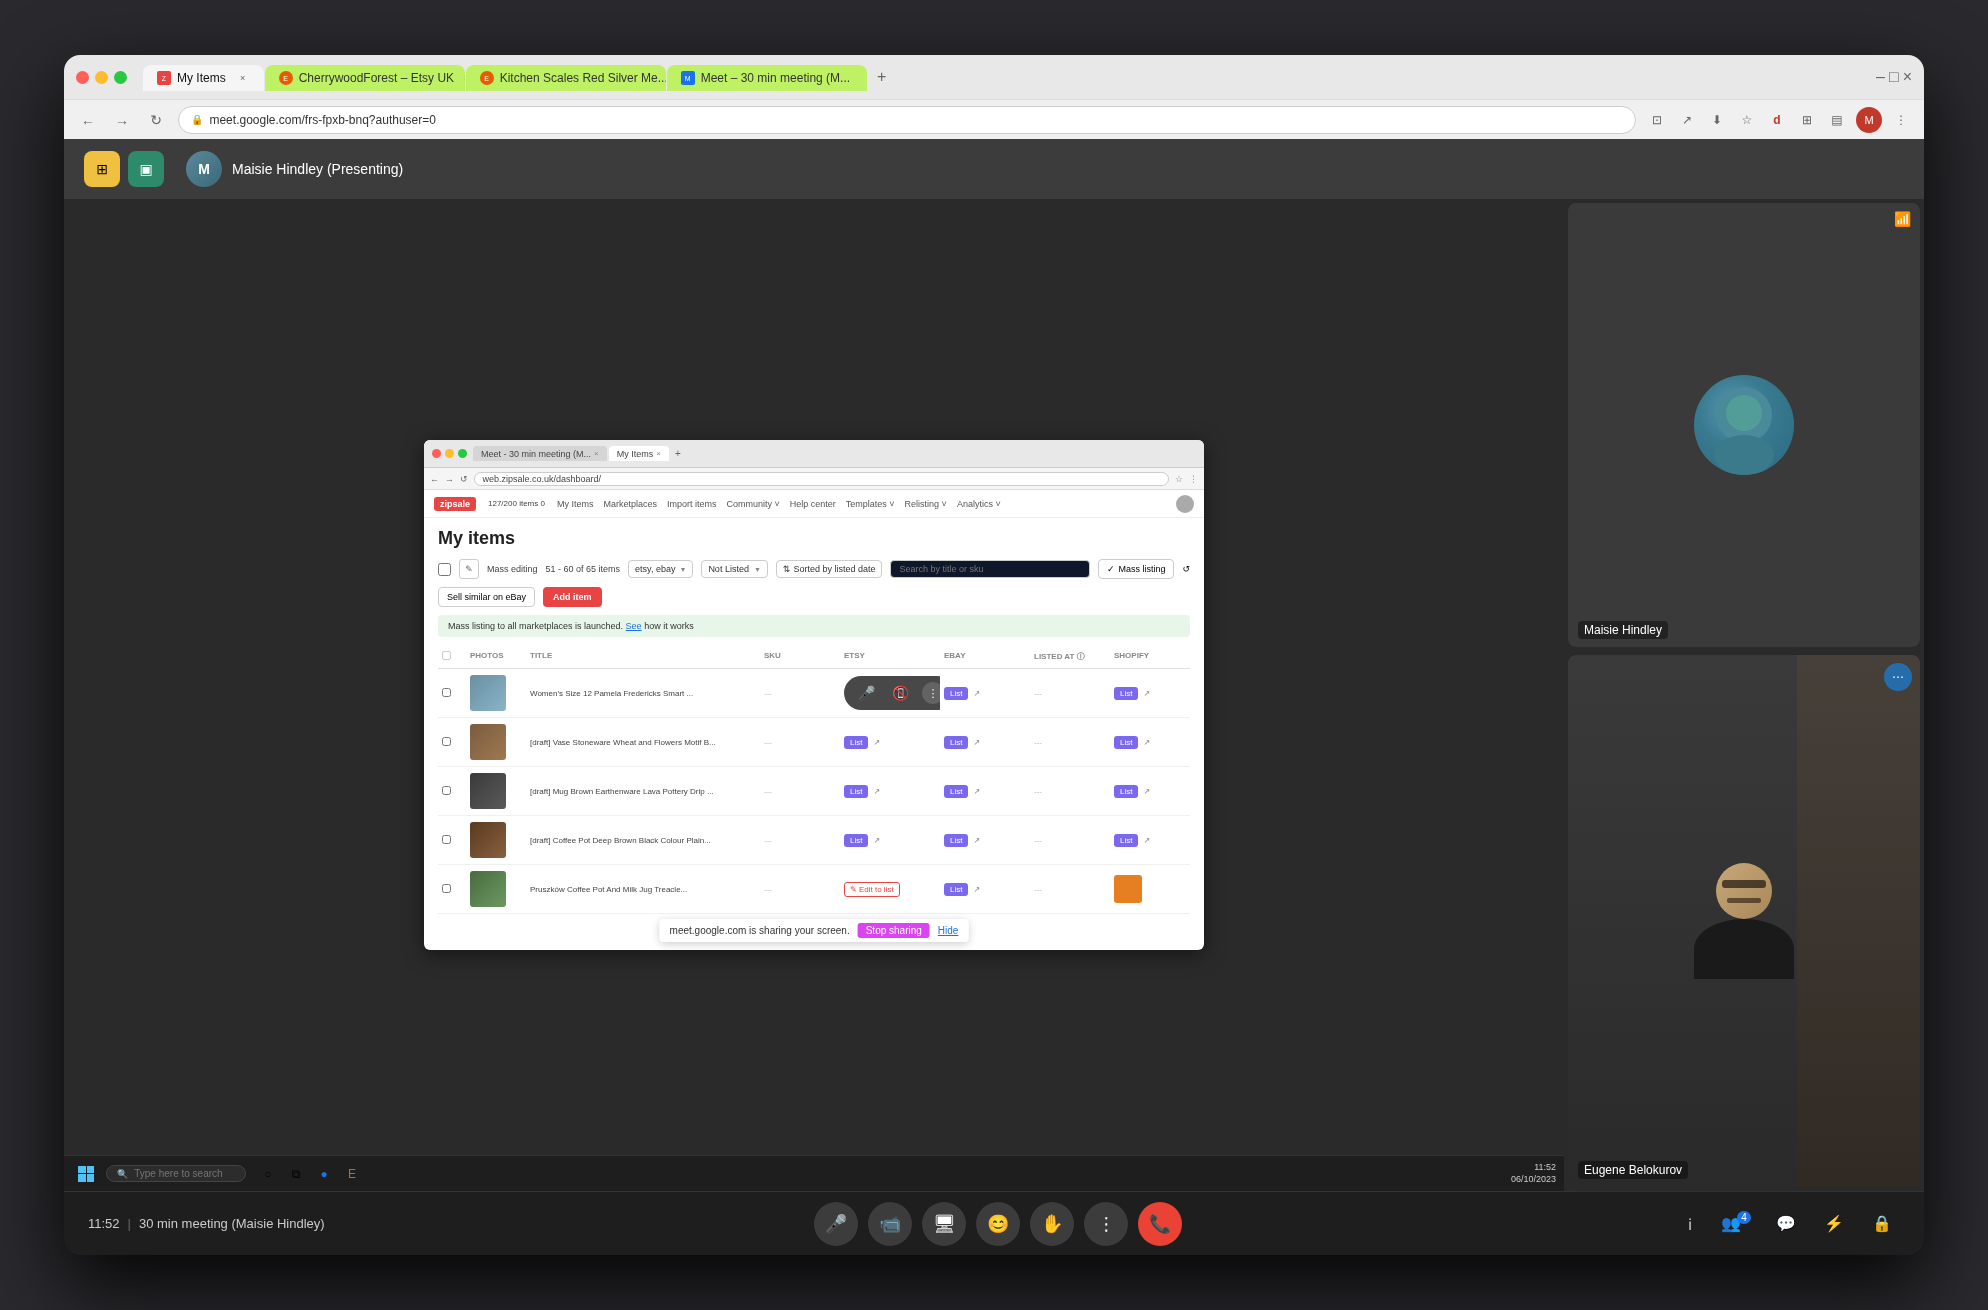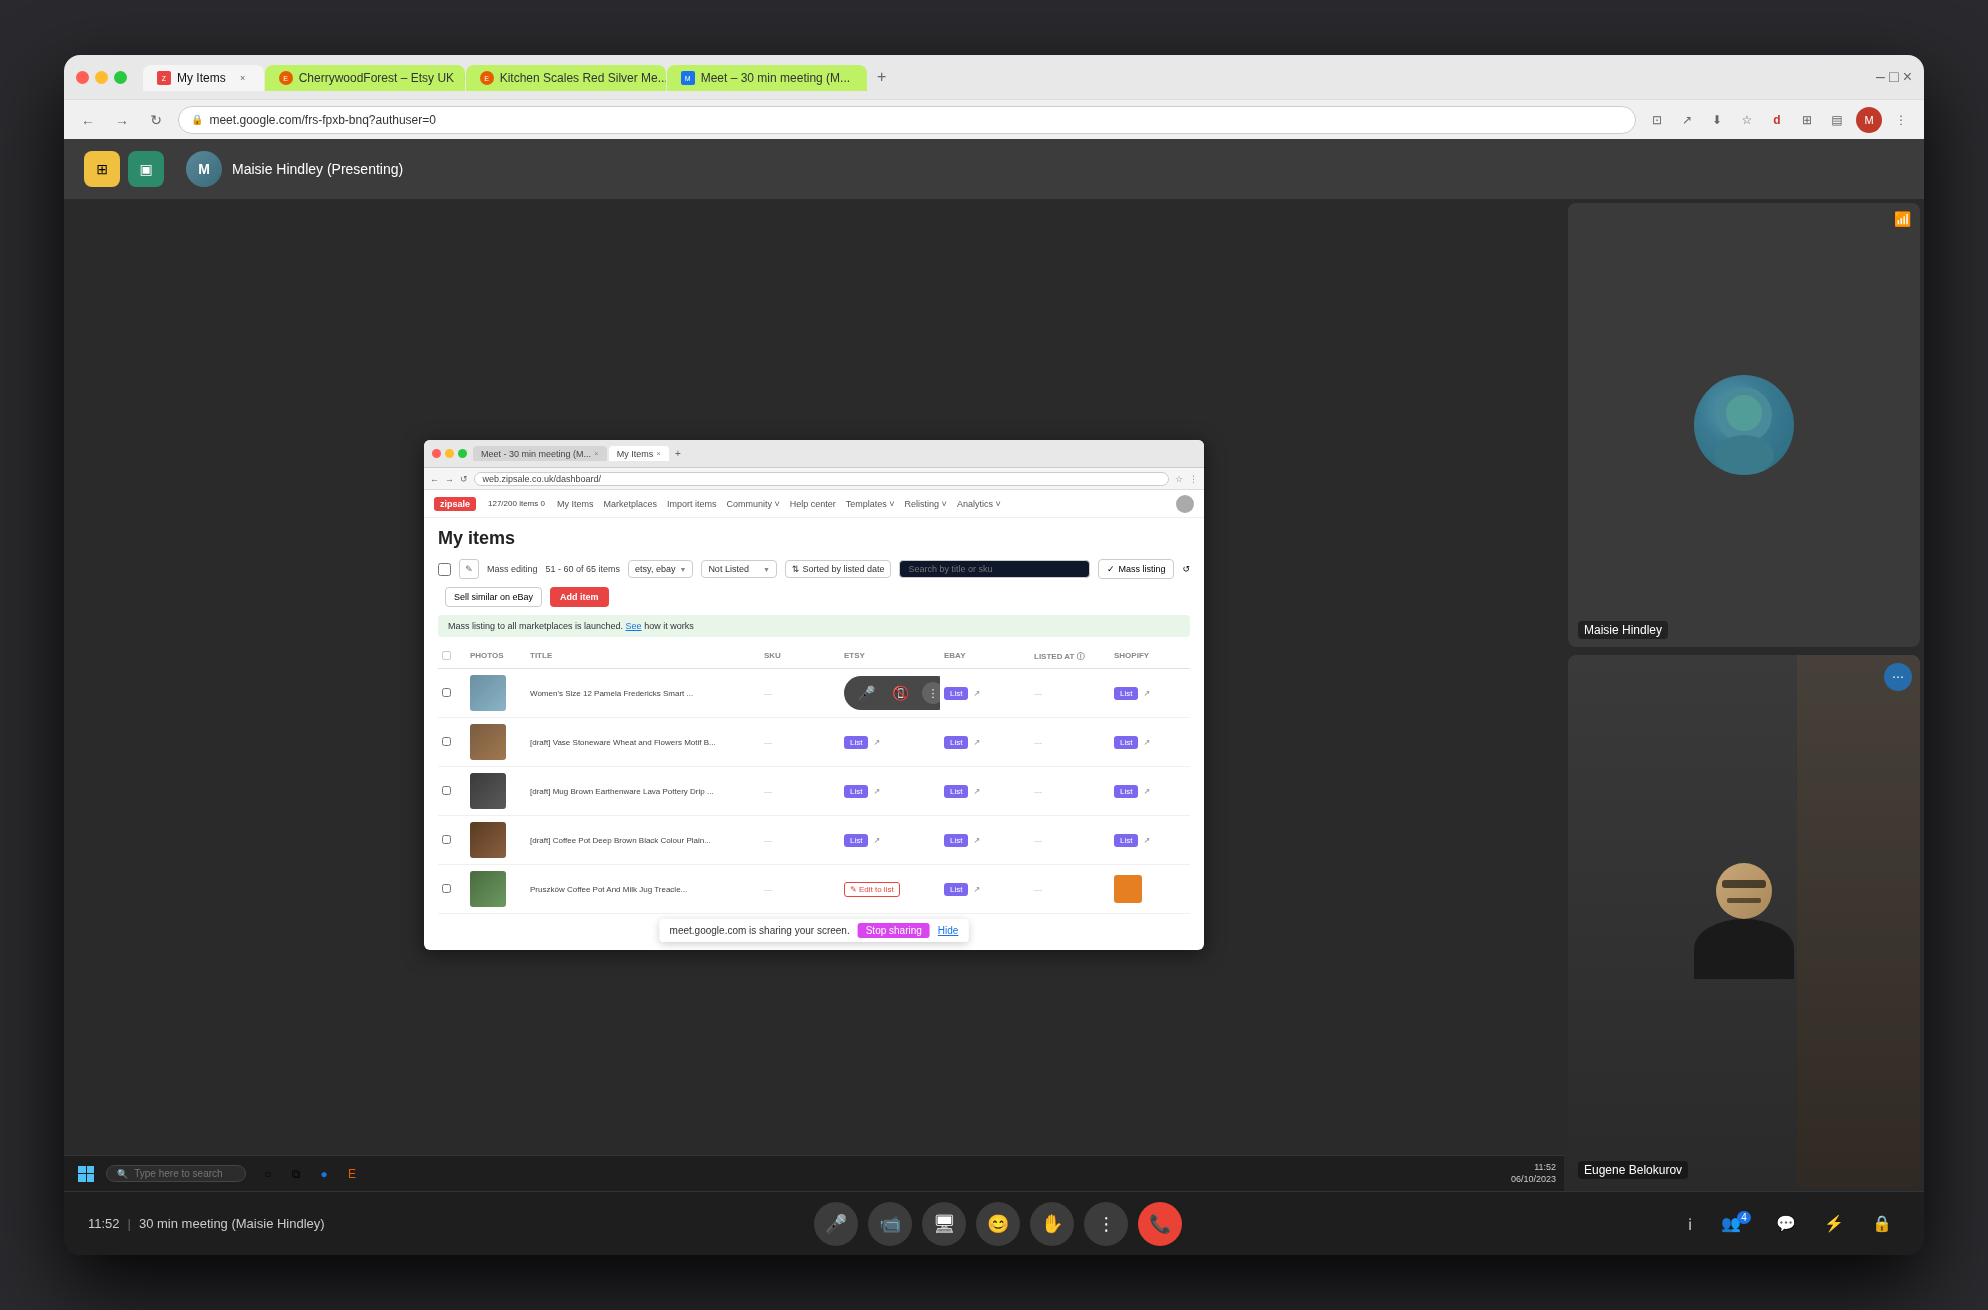--- a/index.html
+++ b/index.html
@@ -309,21 +309,21 @@
     .not-listed-badge {
       background: white;
       border: 1px solid #ccc;
       border-radius: 4px;
       padding: 3px 6px;
       font-size: 9px;
       color: #333;
       cursor: pointer;
       display: flex;
       align-items: center;
-      gap: 14px;
+      gap: 5px;
     }
     .sort-btn {
       display: flex;
       align-items: center;
       gap: 3px;
       background: white;
       border: 1px solid #ccc;
       border-radius: 4px;
       padding: 3px 6px;
       font-size: 9px;
@@ -350,21 +350,20 @@
       cursor: pointer;
       background: white;
     }
     .sell-similar-btn {
       font-size: 9px;
       padding: 4px 8px;
       border: 1px solid #ccc;
       border-radius: 4px;
       cursor: pointer;
       background: white;
-      margin-left: 7px;
     }
     .add-item-btn {
       background: #e84444;
       color: white;
       border: none;
       border-radius: 4px;
       padding: 5px 10px;
       font-size: 9px;
       font-weight: 600;
       cursor: pointer;

